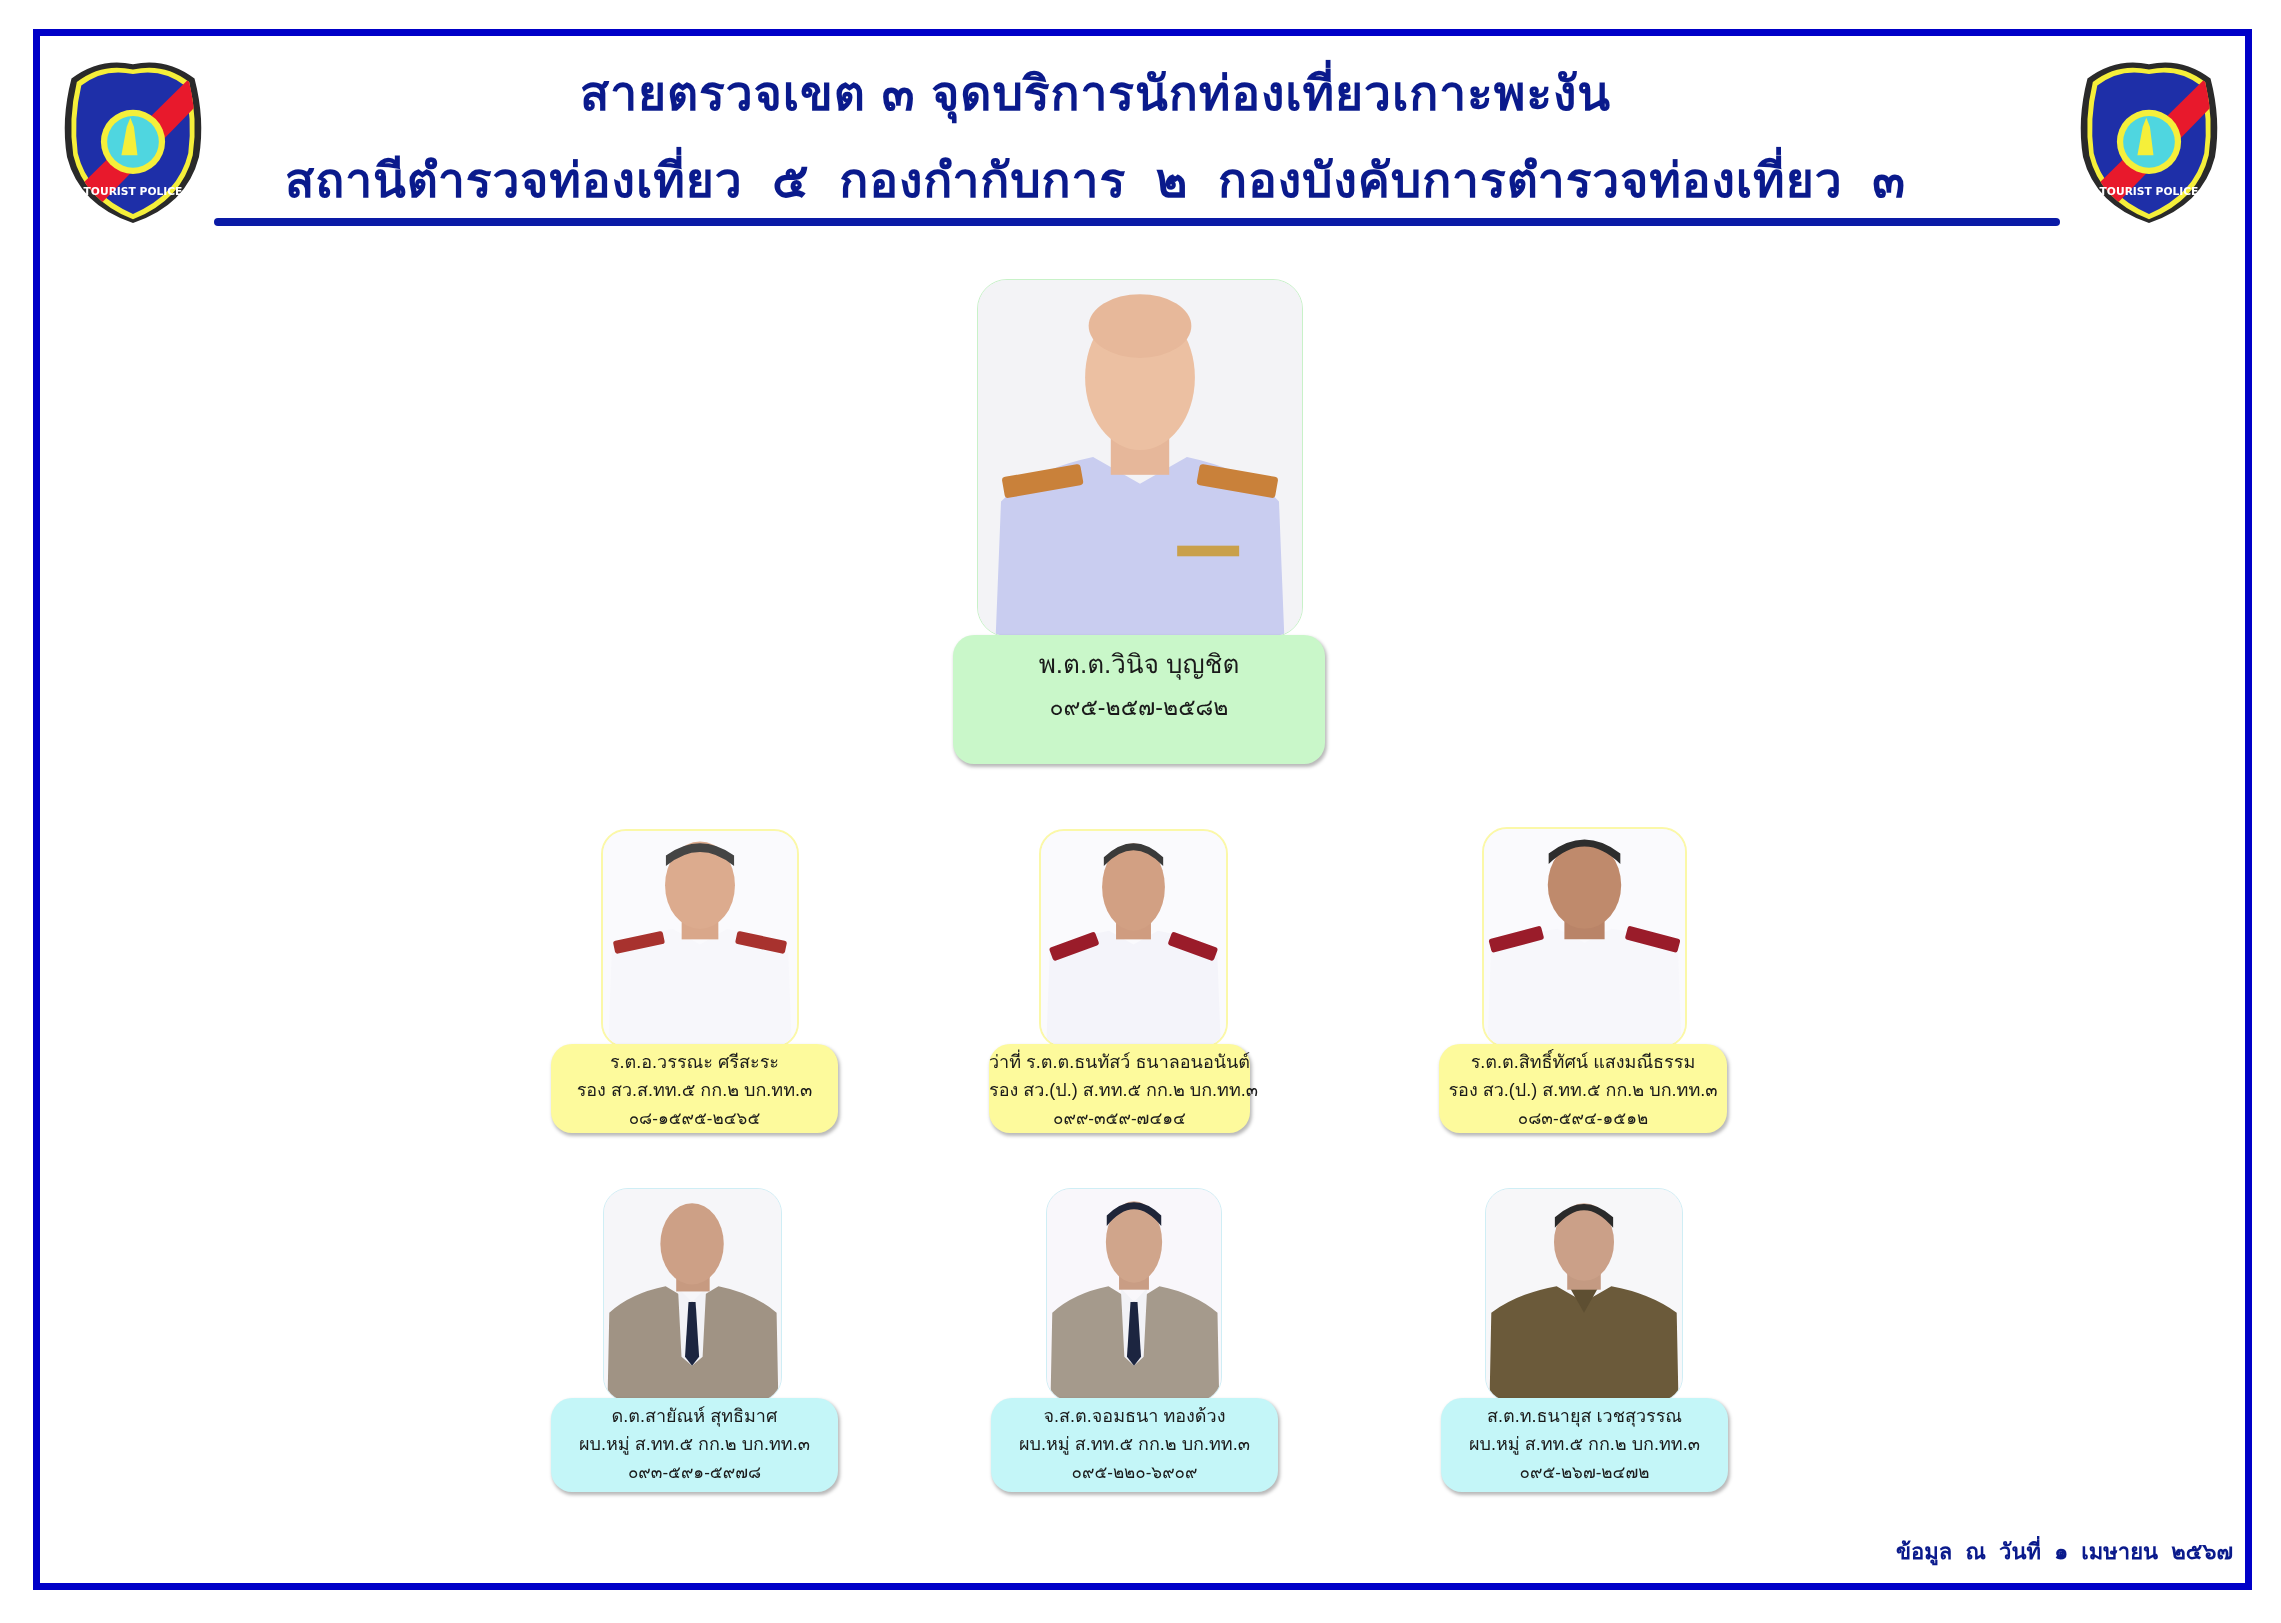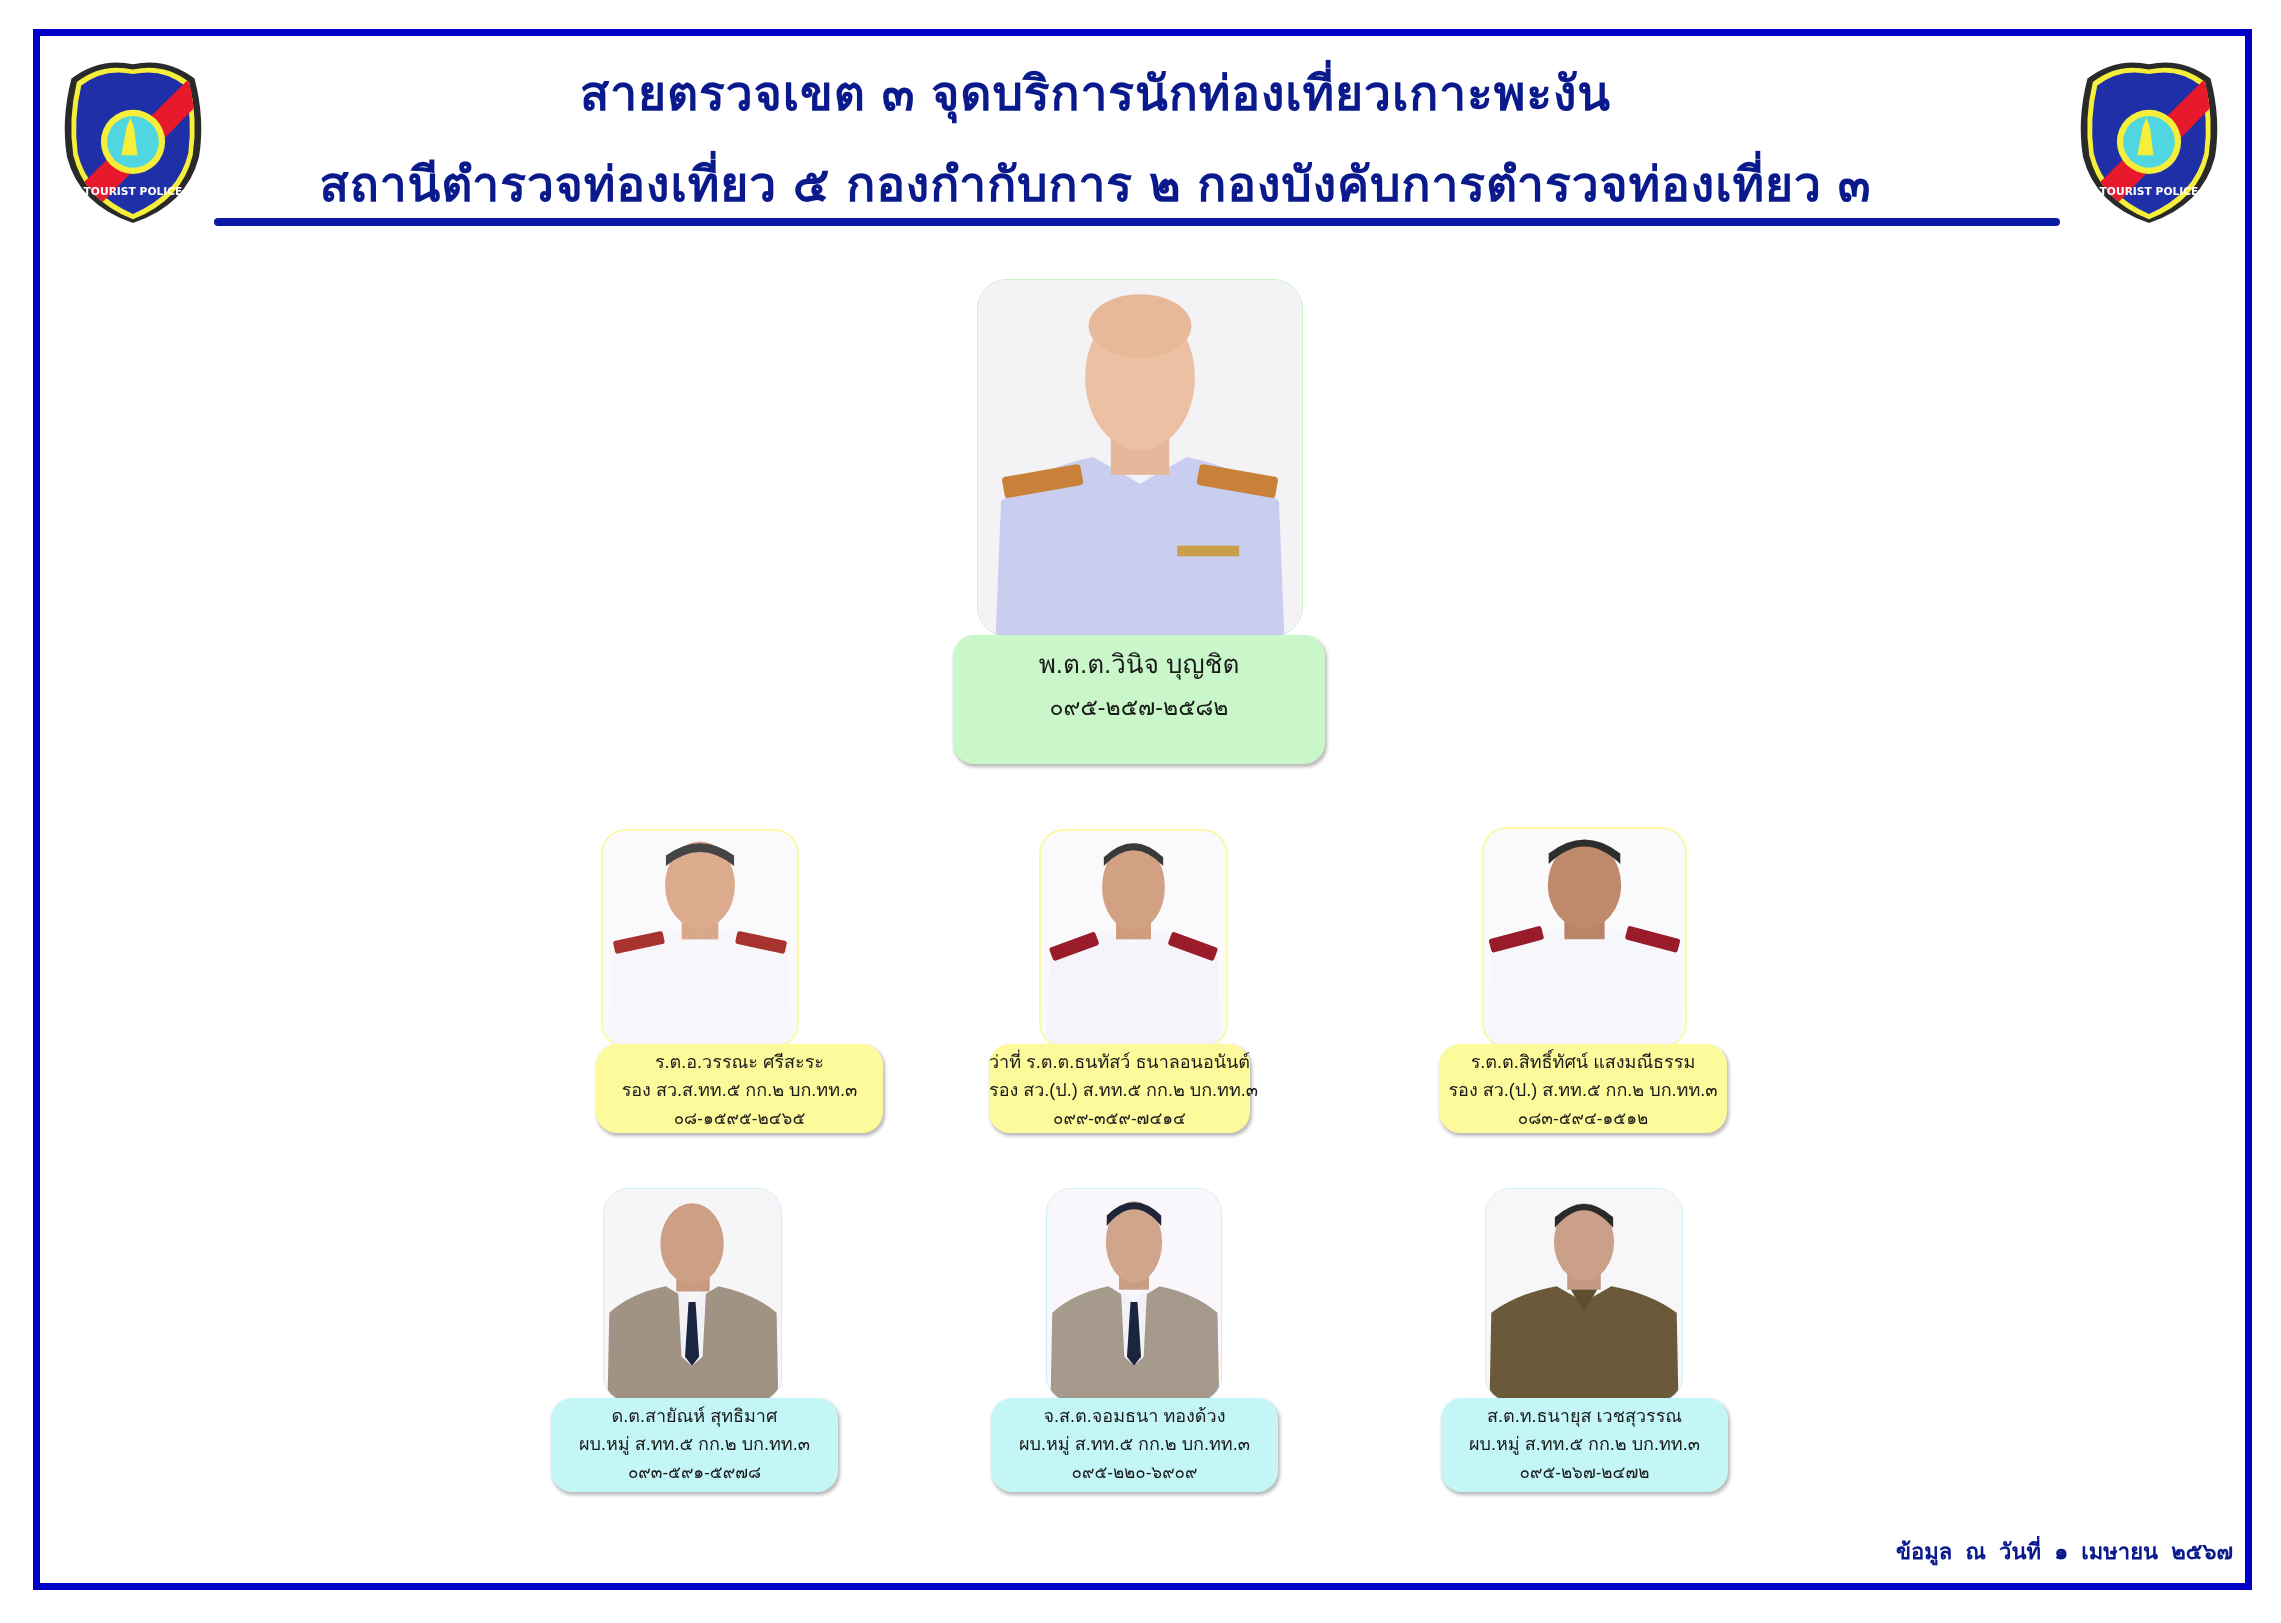--- a/index.html
+++ b/index.html
@@ -4,21 +4,21 @@
 <style>
   html, body { margin:0; padding:0; background:#ffffff; }
   body { width:2281px; height:1624px; position:relative; overflow:hidden;
          font-family:"DejaVu Sans","Liberation Sans",sans-serif; }
   .frame { position:absolute; left:33px; top:29px; width:2205px; height:1547px;
            border:7.1px solid #0000c8; box-sizing:content-box; }
   .title { position:absolute; left:0; width:2191px; text-align:center; color:#0a1a8c;
            font-family:"DejaVu Sans Condensed","DejaVu Sans","Liberation Sans",sans-serif;
            font-weight:bold; letter-spacing:0.9px; white-space:nowrap; }
   .title-1 { top:62px; font-size:48px; line-height:62px; }
-  .title-2 { top:153px; font-size:48px; line-height:62px; }
+  .title-2 { top:153px; font-size:48px; line-height:62px;font-family:Liberation Mono, monospace; }
   .underline { position:absolute; left:214px; top:218px; width:1846px; height:8px;
                background:#0a1aa6; border-radius:4.5px; }
   .badge { position:absolute; width:148px; height:166px; }
   .badge-left { left:59px; top:57px; }
   .badge-right { left:2075px; top:57px; }
 
   .photo { position:absolute; border-radius:30px; overflow:hidden; background:#f4f4f8; box-sizing:border-box; }
   .photo svg { width:100%; height:100%; display:block; }
   .photo.green { border:1.8px solid #c8f2c8; }
   .photo.yellow { border:2.7px solid #fbf8a8; border-radius:25px; }
@@ -110,21 +110,21 @@
   <svg viewBox="0 0 222 246" preserveAspectRatio="none">
     <rect width="222" height="246" fill="#fafafd"></rect>
     <path d="M6 246 L10 140 Q40 118 80 112 L111 130 L142 112 Q182 118 212 140 L216 246Z" fill="#f7f7fb"></path>
     <rect x="90" y="90" width="42" height="34" fill="#d9a78a"></rect>
     <ellipse cx="111" cy="62" rx="40" ry="50" fill="#dcab8e"></ellipse>
     <path d="M72 40 Q111 8 150 40 L150 28 Q111 0 72 28Z" fill="#444"></path>
     <rect x="12" y="120" width="58" height="15" rx="3" fill="#a8322e" transform="rotate(-12 41 127)"></rect>
     <rect x="152" y="120" width="58" height="15" rx="3" fill="#a8322e" transform="rotate(12 181 127)"></rect>
   </svg>
 </div>
-<div class="label yellow small" style="left:551px; top:1044px; width:287px; height:89px;margin-left:45px;">
+<div class="label yellow small" style="left:551px; top:1044px; width:287px; height:89px;">
   <span class="l l1">ร.ต.อ.วรรณะ  ศรีสะระ</span>
   <span class="l l2">รอง สว.ส.ทท.๕ กก.๒ บก.ทท.๓</span>
   <span class="l l3">๐๘-๑๕๙๕-๒๔๖๕</span>
 </div>
 
 <div class="photo yellow" style="left:1039px; top:829px; width:189px; height:219px;">
   <svg viewBox="0 0 212 246" preserveAspectRatio="none">
     <rect width="212" height="246" fill="#fafafd"></rect>
     <path d="M6 246 L10 140 Q40 120 78 114 L106 130 L134 114 Q172 120 202 140 L206 246Z" fill="#f4f4fa"></path>
     <rect x="86" y="92" width="40" height="32" fill="#cf9c80"></rect>

